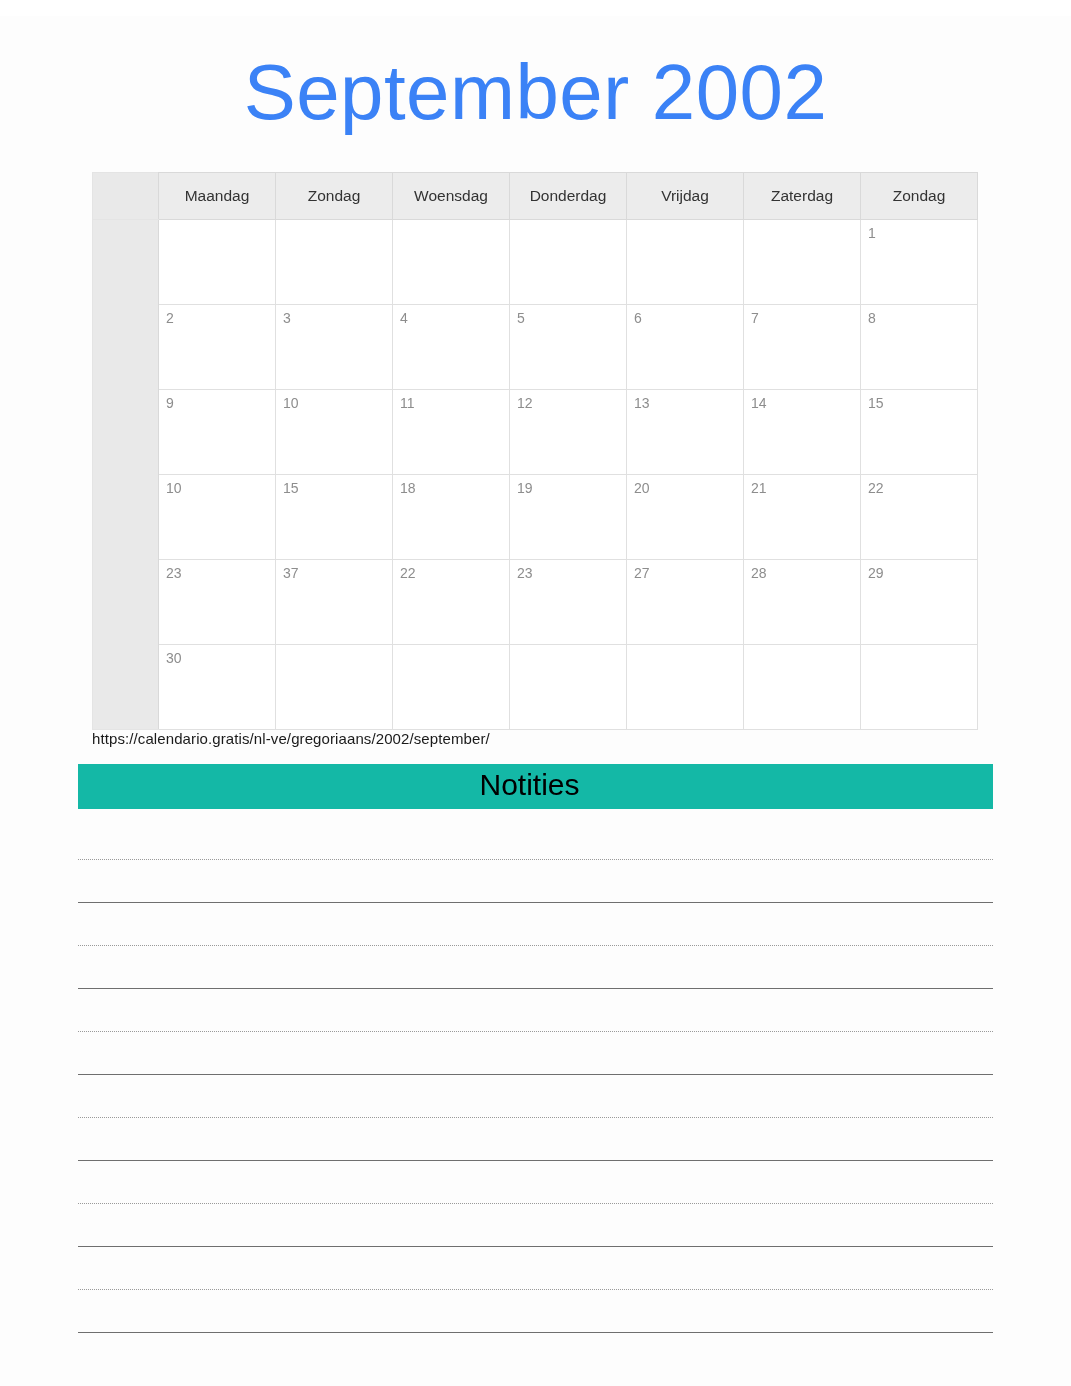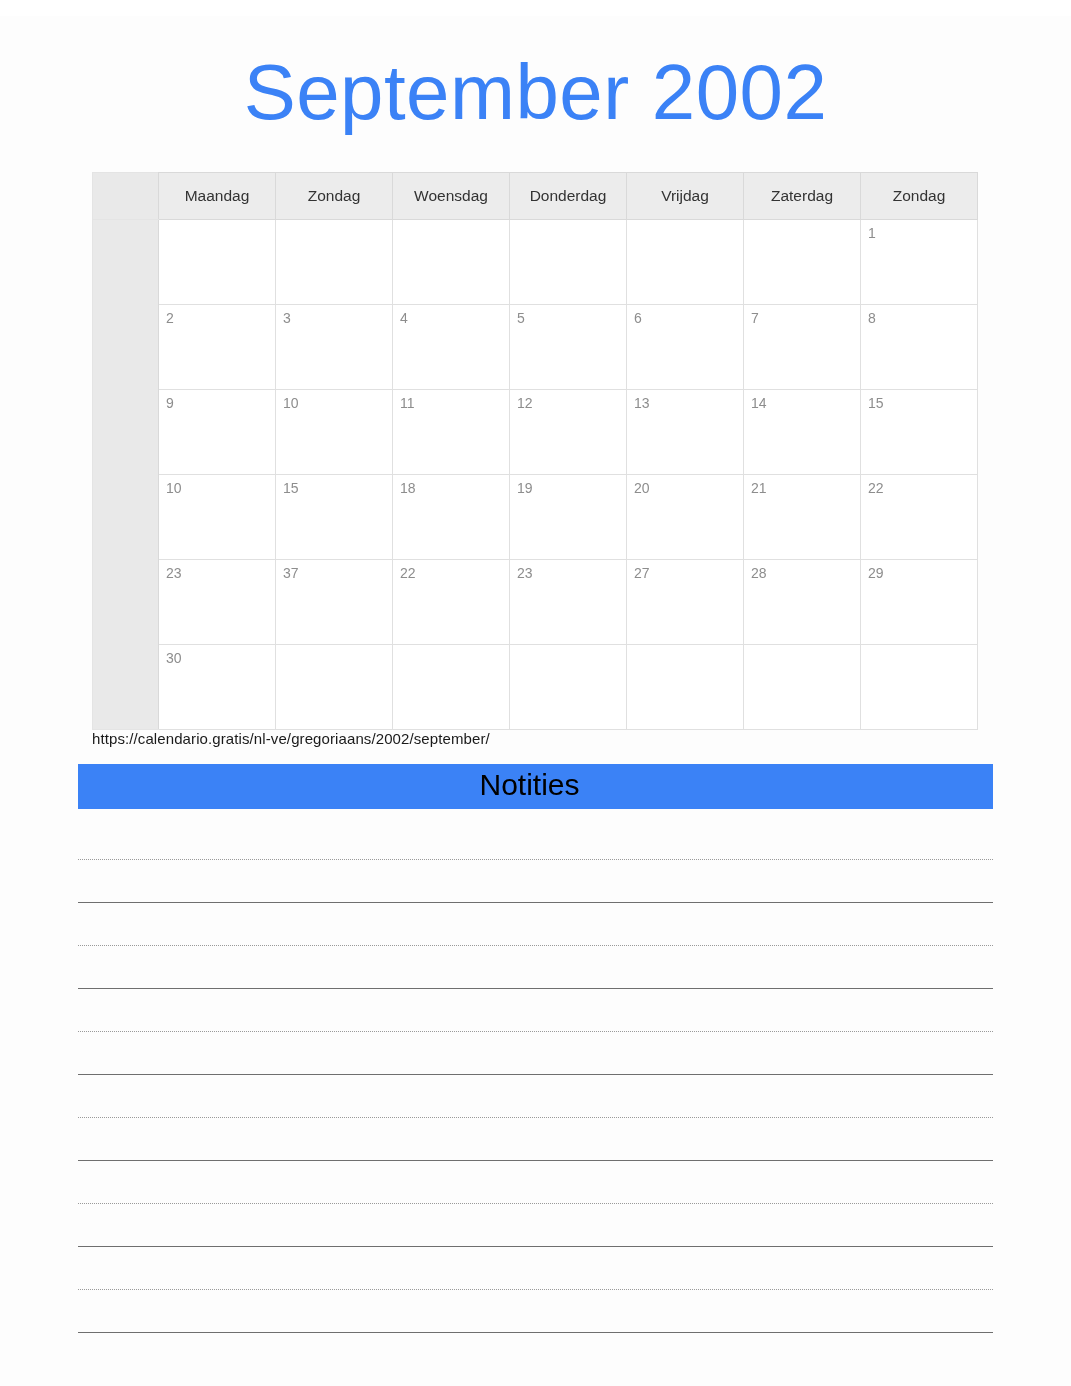--- a/index.html
+++ b/index.html
@@ -109,21 +109,21 @@
 
   
   .notes-wrap {
     position: absolute;
     left: 78px;
     top: 748px;
     width: 915px;
   }
 
   .notes-header {
-    background: #3b82f6;
+    background: #14b8a6;
     text-align: center;
     font-size: 30px;
     color: #000000;
     padding: 4px 12px 6px 0;
     line-height: 1.15;
   }
 
   .notes-lines {
     margin-top: 8px;
   }

